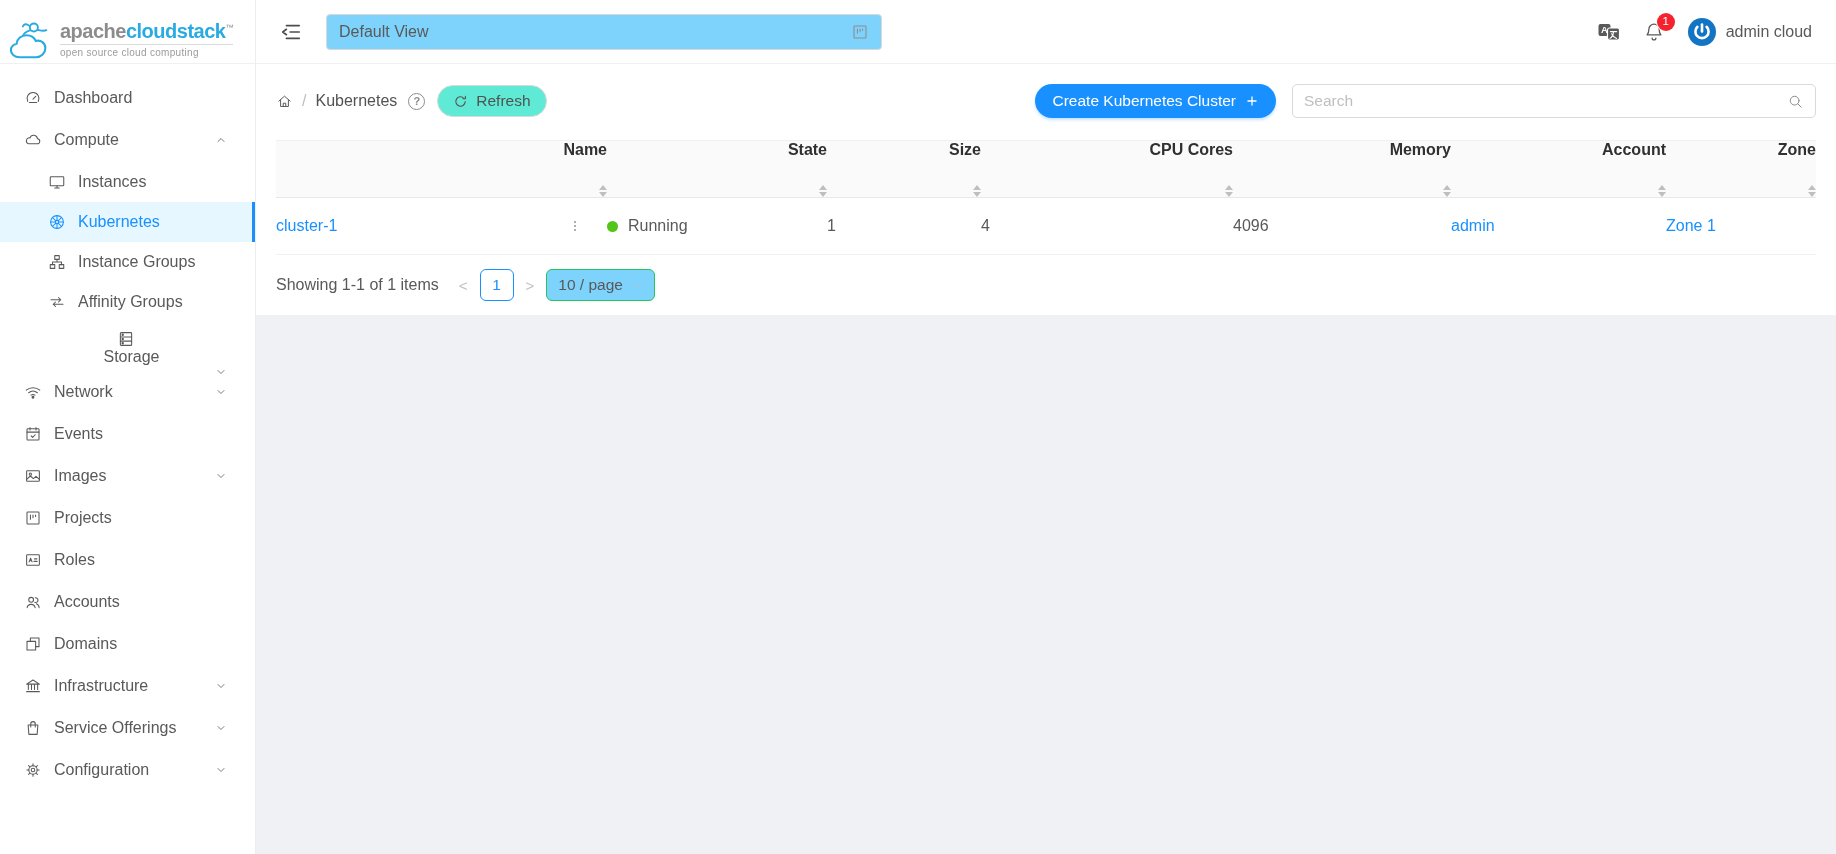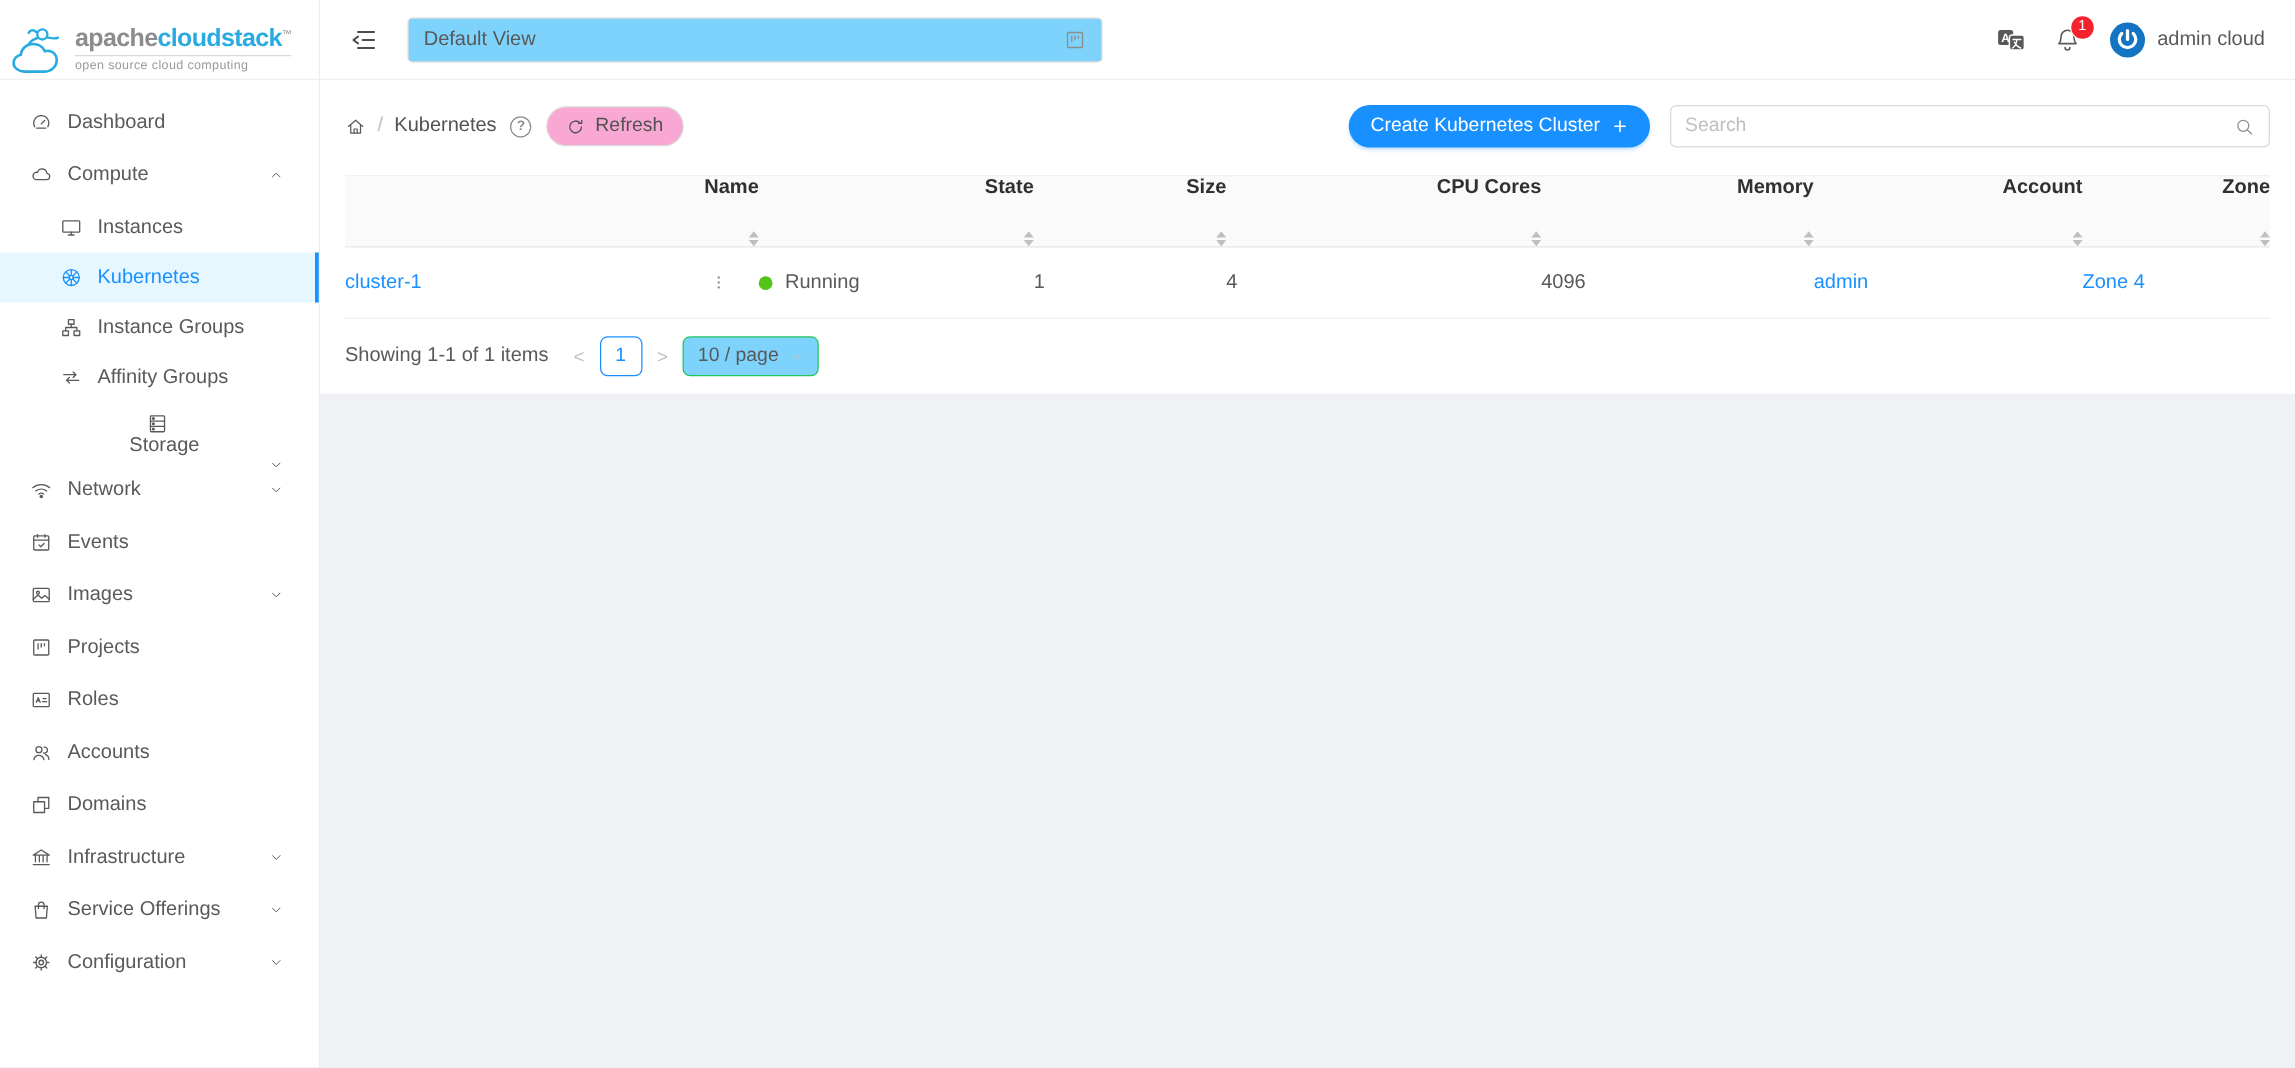--- a/index.html
+++ b/index.html
@@ -46,26 +46,26 @@
 
   
   .content { flex:1; background:#f0f1f5; overflow:hidden; }
   .card { background:#fff; padding:20px 20px 14px; }
   .toolbar { display:flex; align-items:center; }
   .breadcrumb { display:flex; align-items:center; gap:9px; }
   .breadcrumb .icn { width:17px; height:17px; color:#595959; cursor:pointer; }
   .crumb-sep { color:#bfbfbf; }
   .crumb-cur { color:#525252; }
   .help-circle { width:17px; height:17px; border:1.3px solid #8c8c8c; border-radius:50%; color:#8c8c8c; font-size:11px; line-height:14px; text-align:center; font-weight:700; margin-left:2px; cursor:pointer; }
-  .refresh-btn { margin-left:12px; height:32px; border:1px solid #d9d9d9; border-radius:16px; background:#f9a8d4; display:flex; align-items:center; gap:8px; padding:0 15px; font-size:15.5px; color:#525252; cursor:pointer; }
+  .refresh-btn { margin-left:12px; height:32px; border:1px solid #d9d9d9; border-radius:16px; background:#5eead4; display:flex; align-items:center; gap:8px; padding:0 15px; font-size:15.5px; color:#525252; cursor:pointer; }
   .refresh-btn .icn { width:15px; height:15px; stroke-width:1.7; }
   .toolbar-right { margin-left:auto; display:flex; align-items:center; gap:16px; }
   .create-btn { height:34px; border:none; border-radius:17px; background:#1890ff; color:#fff; font-size:15.5px; font-family:inherit; display:flex; align-items:center; gap:9px; padding:0 17px; cursor:pointer; box-shadow:0 2px 3px rgba(24,144,255,.25); }
   .create-btn .icn { width:14px; height:14px; stroke-width:2.2; color:#fff; }
-  .search-box { width:480px; height:34px; border:1px solid #d9d9d9; border-radius:5px; display:flex; align-items:center; padding:0 11px; background:#fff; }
+  .search-box { width:524px; height:34px; border:1px solid #d9d9d9; border-radius:5px; display:flex; align-items:center; padding:0 11px; background:#fff; }
   .search-box input { flex:1; border:none; outline:none; font-size:15.5px; font-family:inherit; color:#595959; }
   .search-box input::placeholder { color:#bfbfbf; }
   .search-box .icn { width:17px; height:17px; color:#8c8c8c; cursor:pointer; }
 
   
   table { border-collapse:collapse; table-layout:fixed; width:1540px; margin-top:22px; }
   th { background:#fafafa; border-top:1px solid #f0f0f0; border-bottom:1px solid #e8e8e8; height:38px; text-align:left; font-weight:600; color:#303030; font-size:16px; cursor:pointer; }
   td { height:57px; border-bottom:1px solid #f0f0f0; font-size:16px; color:#595959; }
   .th-inner { display:flex; align-items:flex-end; gap:26px;flex-direction:column; }
   .sorter { display:flex; flex-direction:column; gap:2px; }
@@ -425,21 +425,21 @@
             <td>
               <div class="state-wrap">
                 <span class="dot"></span>
                 <span>Running</span>
               </div>
             </td>
             <td>1</td>
             <td>4</td>
             <td>4096</td>
             <td><a class="cell-link">admin</a></td>
-            <td><a class="cell-link">Zone 4</a></td>
+            <td><a class="cell-link">Zone 1</a></td>
           </tr>
         </tbody>
       </table>
 
       <div class="pagination">
         <span class="pag-summary">Showing 1-1 of 1 items</span>
         <span class="pag-arrow">&lt;</span>
         <span class="pag-page">1</span>
         <span class="pag-arrow">&gt;</span>
         <span class="pag-size">

